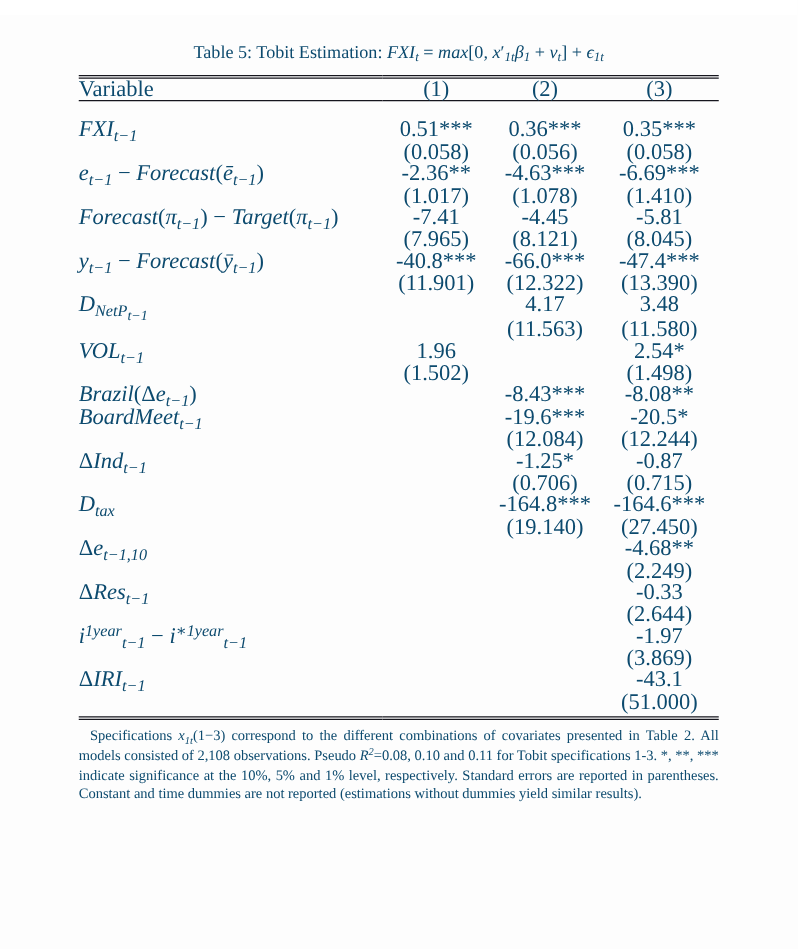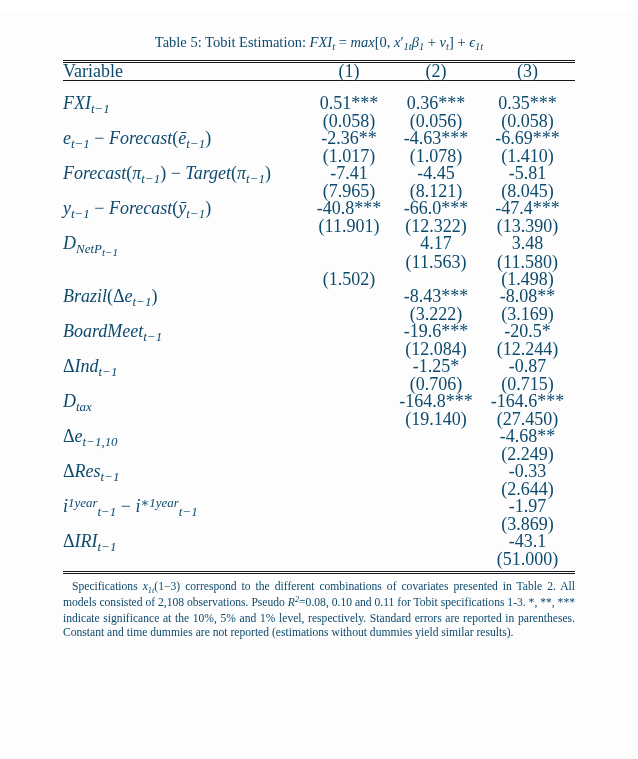--- a/index.html
+++ b/index.html
@@ -147,38 +147,38 @@
             <td class="num">4.17</td>
             <td class="num">3.48</td>
           </tr>
           <tr>
             <td class="var-label"></td>
             <td class="num"></td>
             <td class="num">(11.563)</td>
             <td class="num">(11.580)</td>
           </tr>
           <tr>
+            <td class="var-label"><span class="seg-i">VOL</span><span class="seg-sub">t−1</span></td>
+            <td class="num">1.96</td>
+            <td class="num"></td>
+            <td class="num">2.54*</td>
+          </tr>
+          <tr>
             <td class="var-label"></td>
             <td class="num">(1.502)</td>
             <td class="num"></td>
             <td class="num">(1.498)</td>
           </tr>
           <tr>
             <td class="var-label"><span class="seg-i">Brazil</span><span class="seg-n">(Δ</span><span class="seg-i">e</span><span class="seg-sub">t−1</span><span class="seg-n">)</span></td>
             <td class="num"></td>
             <td class="num">-8.43***</td>
             <td class="num">-8.08**</td>
           </tr>
           <tr>
-            <td class="var-label"></td>
-            <td class="num"></td>
-            <td class="num">(3.222)</td>
-            <td class="num">(3.169)</td>
-          </tr>
-          <tr>
             <td class="var-label"><span class="seg-i">BoardMeet</span><span class="seg-sub">t−1</span></td>
             <td class="num"></td>
             <td class="num">-19.6***</td>
             <td class="num">-20.5*</td>
           </tr>
           <tr>
             <td class="var-label"></td>
             <td class="num"></td>
             <td class="num">(12.084)</td>
             <td class="num">(12.244)</td>

